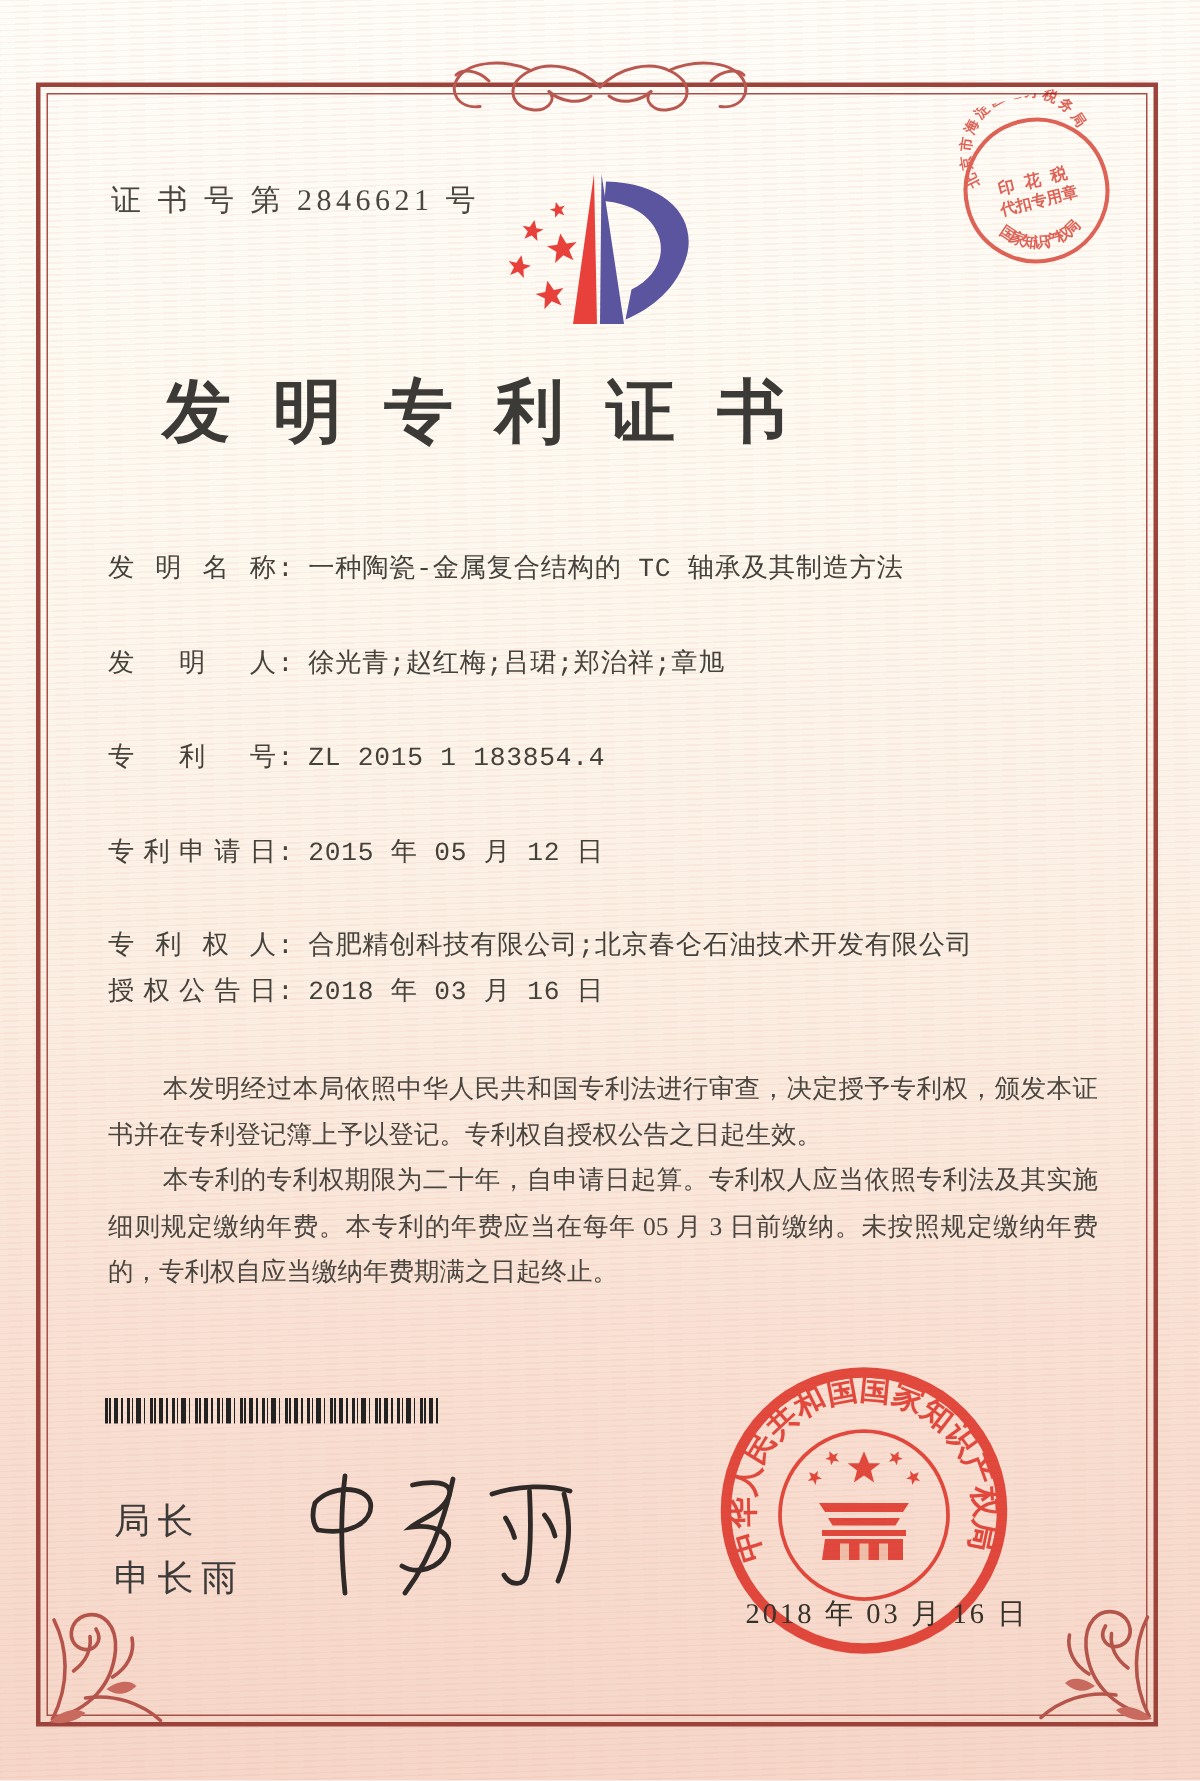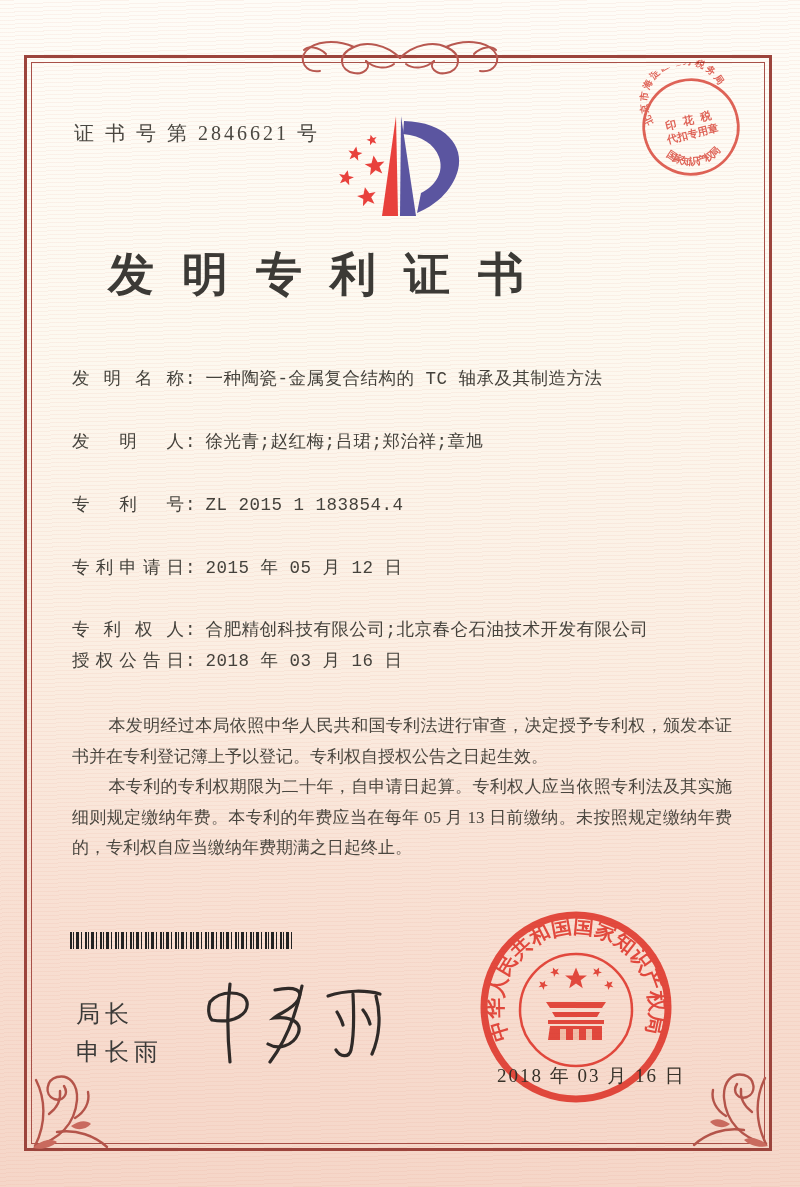--- a/index.html
+++ b/index.html
@@ -143,21 +143,21 @@
 </div>
 <div class="field f4">
   <span class="flabel">专利权人</span><span class="fcolon">:</span><span class="fvalue">合肥精创科技有限公司;北京春仑石油技术开发有限公司</span>
 </div>
 <div class="field f5">
   <span class="flabel">授权公告日</span><span class="fcolon">:</span><span class="fvalue">2018 年 03 月 16 日</span>
 </div>
 
 <div class="body-text">
   <p>本发明经过本局依照中华人民共和国专利法进行审查，决定授予专利权，颁发本证书并在专利登记簿上予以登记。专利权自授权公告之日起生效。</p>
-  <p>本专利的专利权期限为二十年，自申请日起算。专利权人应当依照专利法及其实施细则规定缴纳年费。本专利的年费应当在每年 05 月 13 日前缴纳。未按照规定缴纳年费的，专利权自应当缴纳年费期满之日起终止。</p>
+  <p>本专利的专利权期限为二十年，自申请日起算。专利权人应当依照专利法及其实施细则规定缴纳年费。本专利的年费应当在每年 05 月 3 日前缴纳。未按照规定缴纳年费的，专利权自应当缴纳年费期满之日起终止。</p>
 </div>
 
 <div class="barcode"></div>
 
 <div class="officer-title">局长</div>
 <div class="officer-name">申长雨</div>
 
 <svg class="signature" viewBox="0 0 190 88">
   <g stroke="#2f2a28" stroke-width="3.2" fill="none" stroke-linecap="round">
     <path d="M30,4 C27,28 27,52 30,82"></path>

